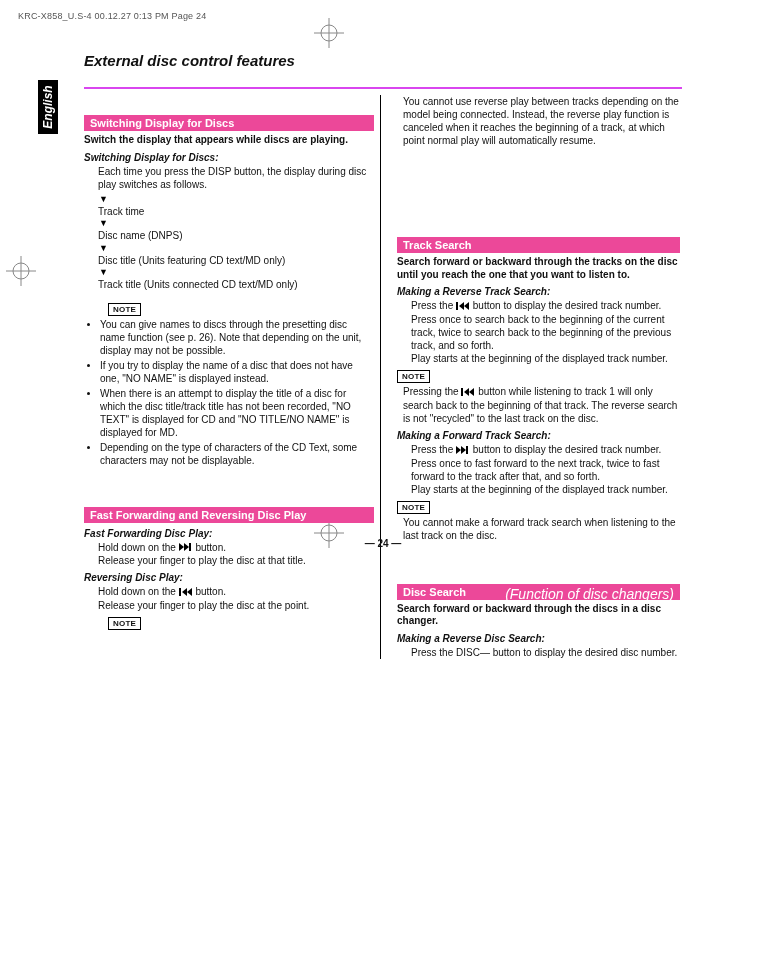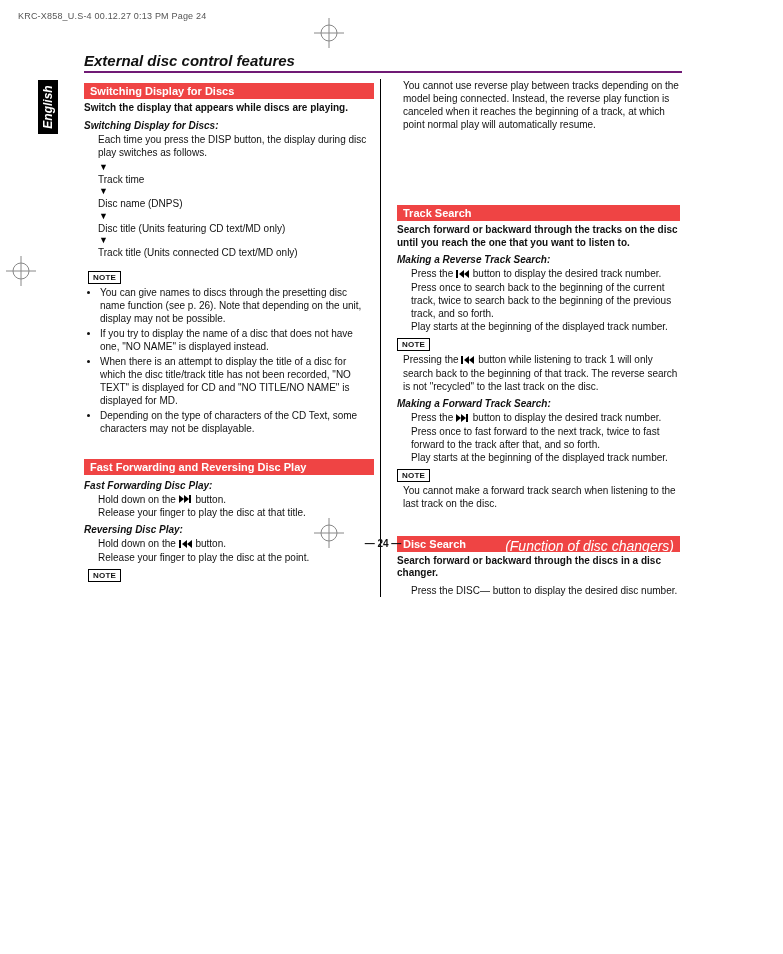--- a/index.html
+++ b/index.html
@@ -10,43 +10,43 @@
   .header-line { position: absolute; top: 11px; left: 18px; font-size: 9px; color: #555; letter-spacing: .2px; }
   .top-mark { position: absolute; top: 18px; left: 50%; transform: translateX(-50%); }
   .bottom-mark { position: absolute; top: 518px; left: 50%; transform: translateX(-50%); }
   .left-mark { position: absolute; top: 256px; left: 6px; }
   .cross svg { display:block; }
 
   .side-tab { position: absolute; top: 80px; left: 38px; width: 20px; height: 54px; background:#000; color:#fff; font-weight:bold; font-style: italic; font-size:12px; display:flex; align-items:center; justify-content:center; }
   .side-tab span { transform: rotate(-90deg); white-space:nowrap; }
 
   .content { position:absolute; top:52px; left:84px; width:598px; }
-  .title { font-size:15px; font-weight:bold; font-style:italic; border-bottom:2px solid #701a75; padding-bottom:2px; margin-bottom:6px; }
+  .title { font-size:15px; font-weight:bold; font-style:italic; border-bottom:2px solid #d946ef; padding-bottom:18px; margin-bottom:6px; }
 
   .cols { display:flex; gap:0; position:relative; }
   .col { width: 296px; }
   .col-l { padding-right: 6px; }
   .col-r { padding-left: 16px; border-left: 1px solid #000; width:300px; }
 
-  .h-bar { background:#ef4444; color:#fff; font-weight:bold; font-size:11px; padding:2px 6px; margin: 4px 0 3px 0; }
+  .h-bar { background:#ec4899; color:#fff; font-weight:bold; font-size:11px; padding:2px 6px; margin: 20px 0 3px 0; }
   .h-bar .func { float:right; font-style:italic; font-weight:normal; font-size:14px; }
 
   .intro { font-size:10px; margin-bottom:4px; line-height:1.25; }
   .intro b { font-weight:bold; }
   .sub { font-size:10px; font-weight:bold; font-style:italic; margin:5px 0 2px 0; }
   .body { font-size:10px; line-height:1.3; }
   .indent { margin-left: 14px; }
 
   .flow { margin: 4px 0 6px 14px; font-size:10px; line-height:1.35; }
   .flow .arrow { font-size:9px; line-height:1; margin:1px 0 1px 1px; color:#000; }
 
   .bullets { list-style: disc; margin-left: 16px; font-size:10px; line-height:1.3; }
   .bullets li { margin-bottom: 2px; }
 
-  .note { display:inline-block; border:1px solid #000; font-size:8px; font-weight:bold; padding:1px 4px; margin:4px 0 2px 4px; letter-spacing:.2px; }
+  .note { display:inline-block; border:1px solid #000; font-size:8px; font-weight:bold; padding:1px 4px; margin:4px 0 2px 24px; letter-spacing:.2px; }
   .note-block { font-size:10px; line-height:1.3; margin-left:14px; }
 
   .icon { display:inline-block; vertical-align:middle; }
 
   .pgnum { position:absolute; top:486px; left:50%; transform:translateX(-50%); font-size:10px; font-weight:bold; }
 
   .spacer { height: 70px; }
 </style>
 </head>
 <body>
@@ -174,19 +174,20 @@
         <div class="note" style="margin-left:0">NOTE</div>
         <div class="note-block" style="margin-left:6px">You cannot make a forward track search when listening to the last track on the disc.</div>
 
         <div style="height:22px"></div>
 
         <div class="h-bar">
           <span>Disc Search</span>
           <span class="func">(Function of disc changers)</span>
         </div>
         <div class="intro"><b>Search forward or backward through the discs in a disc changer.</b></div>
+        <div class="sub">Making a Reverse Disc Search:</div>
         <div class="body indent">Press the DISC— button to display the desired disc number.</div>
       </div>
     </div>
 
     <div class="pgnum">— 24 —</div>
   </div>
 </div>
 
 </body></html>

